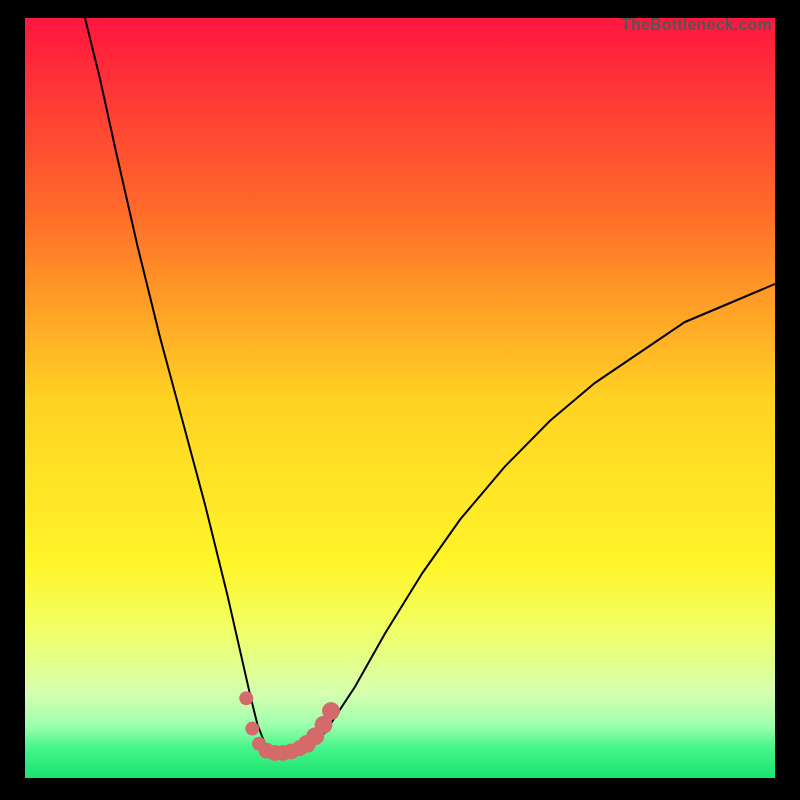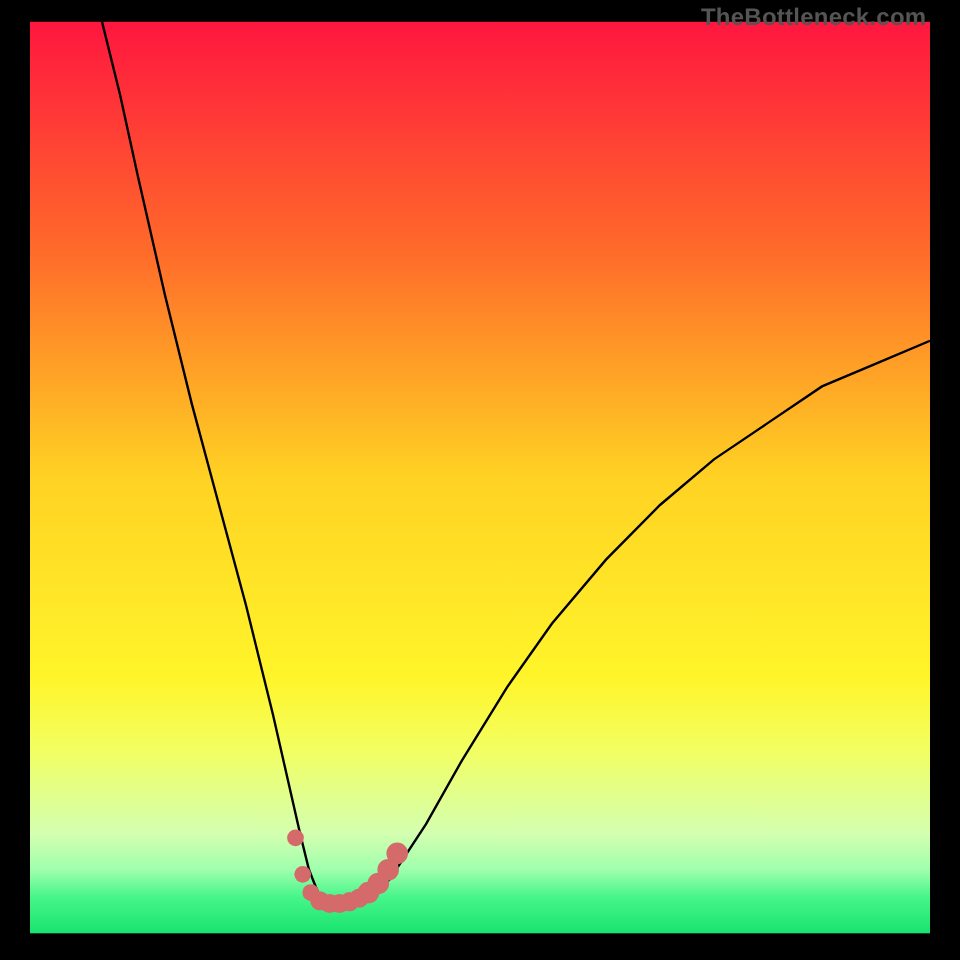--- a/index.html
+++ b/index.html
@@ -13,24 +13,24 @@
   .frame {
     position: absolute;
     left: 25px;
     top: 18px;
     width: 750px;
     height: 760px;
     background: #000;
   }
   .watermark {
     position: absolute;
-    top: 4px;
+    top: 16px;
     right: 28px;
     font-family: Arial, Helvetica, sans-serif;
-    font-size: 20px;
+    font-size: 16px;
     font-weight: 600;
     color: #555;
     letter-spacing: 0.2px;
     z-index: 50;
     margin-left: 20px;
   }
   svg {
     display: block;
   }
 </style>

